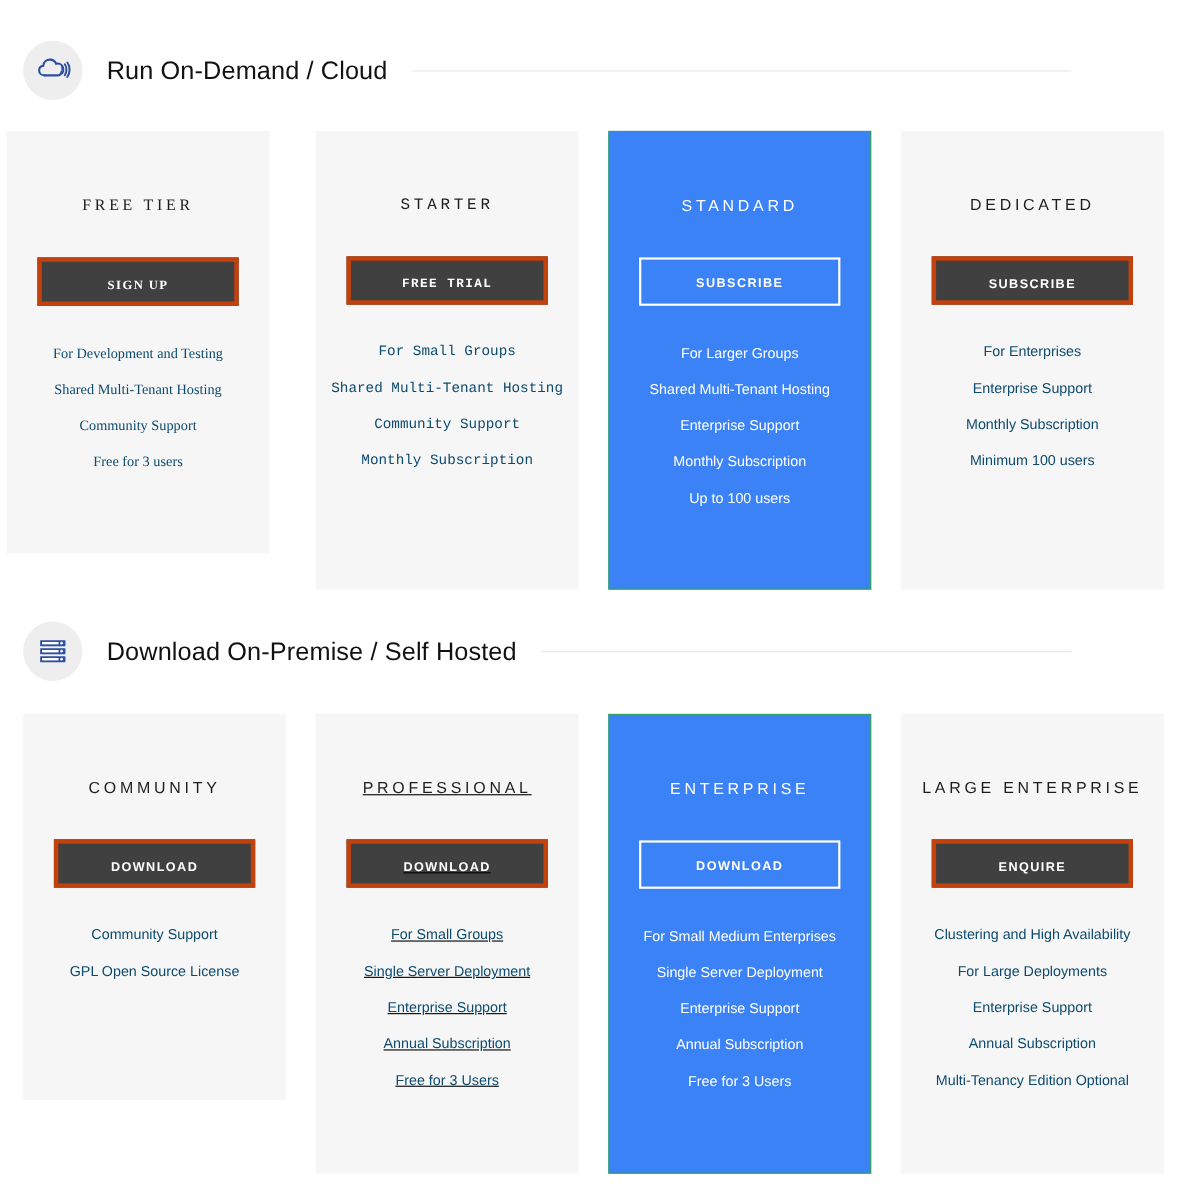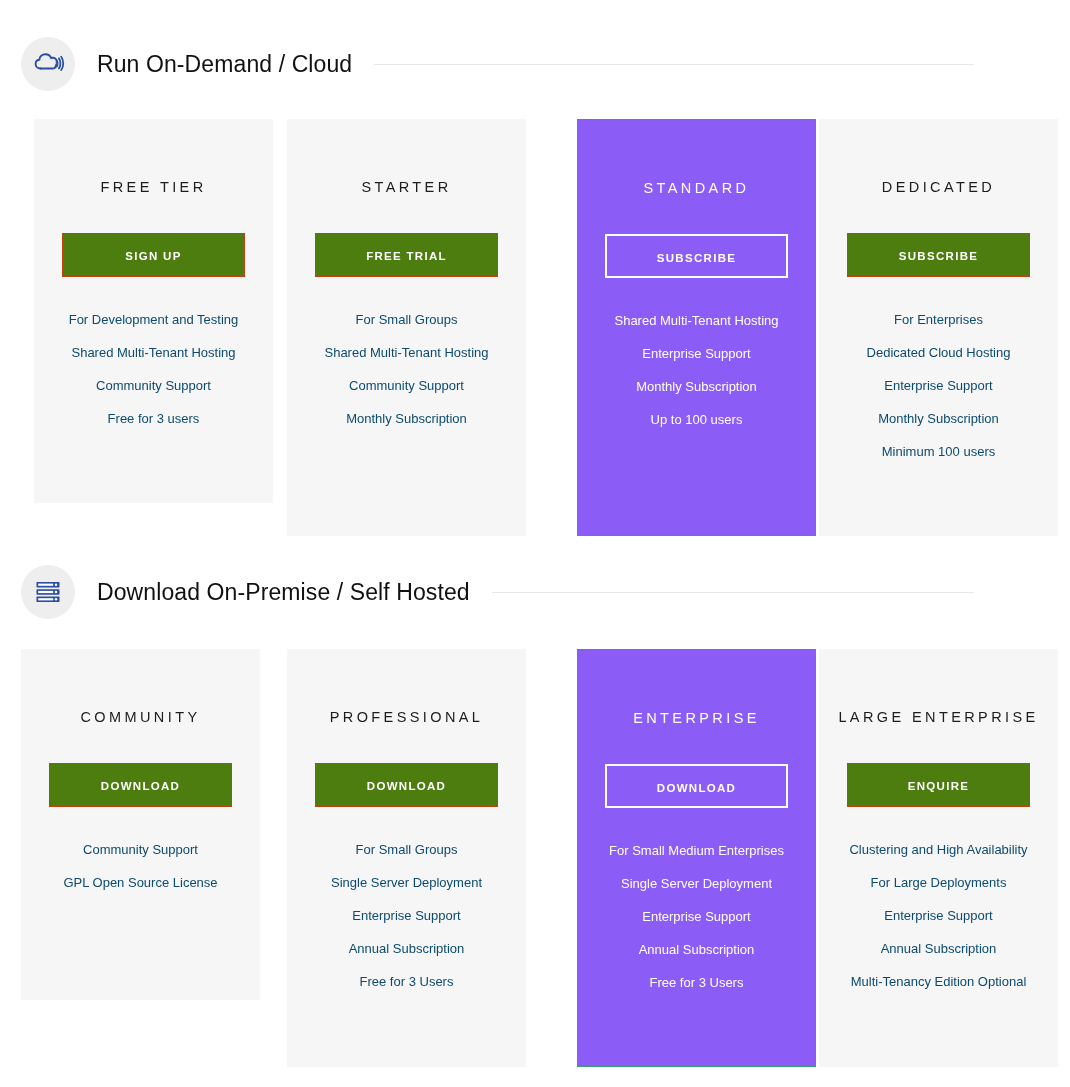--- a/index.html
+++ b/index.html
@@ -61,49 +61,48 @@
     left: 0;
     width: 1070px;
   }
   .card {
     position: absolute;
     width: 239px;
     background: #f6f6f6;
     text-align: center;
   }
   .card.featured {
-    background: #8b5cf6;
+    background: #3b82f6;
     border: 1px solid #35a265;
-    margin-left: 24px;
   }
 
   .card-title {
     font-size: 14.5px;
     letter-spacing: 3.4px;
     color: #1d1d1d;
     font-weight: 400;
     padding-top: 60px;
     text-transform: uppercase;
     white-space: nowrap;
   }
   .card.featured .card-title { color: #ffffff; }
 
   .card-cta {
     display: block;
     margin: 38px auto 0 auto;
     width: 183px;
     height: 44px;
     line-height: 44px;
-    background: #4d7c0f;
+    background: #404040;
     color: #ffffff;
     font-size: 11.5px;
     font-weight: 700;
     letter-spacing: 1.3px;
     text-transform: uppercase;
-    border: 1px solid #c2410c;
+    border: 4px solid #c2410c;
     cursor: pointer;
     text-align: center;
     white-space: nowrap;
   }
   .card.featured .card-cta {
     background: transparent;
     border: 2px solid #ffffff;
     color: #ffffff;
   }
 
@@ -137,59 +136,59 @@
         <path d="M27.9 11.4 C29.9 14.0 29.9 18.8 27.9 21.4" fill="none" stroke="#2b4ea2" stroke-width="1.8" stroke-linecap="round"></path>
         <path d="M30.2 9.8 C32.9 13.3 32.9 19.5 30.2 23.0" fill="none" stroke="#2b4ea2" stroke-width="1.8" stroke-linecap="round"></path>
       </svg>
     </div>
     <div class="header-title">Run On-Demand / Cloud</div>
     <div class="header-rule"></div>
   </div>
 
   <div class="cards" style="top:119px; height:420px;">
 
-    <div class="card" style="left:34px; top:0; height:384px;">
+    <div class="card" style="left:6px; top:0; height:384px;font-family:Liberation Serif, serif;">
       <div class="card-title">FREE TIER</div>
       <div class="card-cta">SIGN UP</div>
       <ul class="feature-list">
         <li>For Development and Testing</li>
         <li>Shared Multi-Tenant Hosting</li>
         <li>Community Support</li>
         <li>Free for 3 users</li>
       </ul>
     </div>
 
-    <div class="card" style="left:287px; top:0; height:417px;">
+    <div class="card" style="left:287px; top:0; height:417px;font-family:Liberation Mono, monospace;">
       <div class="card-title">STARTER</div>
       <div class="card-cta">FREE TRIAL</div>
       <ul class="feature-list">
         <li>For Small Groups</li>
         <li>Shared Multi-Tenant Hosting</li>
         <li>Community Support</li>
         <li>Monthly Subscription</li>
       </ul>
     </div>
 
     <div class="card featured" style="left:553px; top:0; height:417px;">
       <div class="card-title">STANDARD</div>
       <div class="card-cta">SUBSCRIBE</div>
       <ul class="feature-list">
+        <li>For Larger Groups</li>
         <li>Shared Multi-Tenant Hosting</li>
         <li>Enterprise Support</li>
         <li>Monthly Subscription</li>
         <li>Up to 100 users</li>
       </ul>
     </div>
 
     <div class="card" style="left:819px; top:0; height:417px;">
       <div class="card-title">DEDICATED</div>
       <div class="card-cta">SUBSCRIBE</div>
       <ul class="feature-list">
         <li>For Enterprises</li>
-        <li>Dedicated Cloud Hosting</li>
         <li>Enterprise Support</li>
         <li>Monthly Subscription</li>
         <li>Minimum 100 users</li>
       </ul>
     </div>
   </div>
 
   <div class="section-header" style="top:562px;text-align:center;">
     <div class="header-icon-circle">
       <svg width="30" height="30" viewBox="0 0 30 30" aria-hidden="true">
@@ -214,21 +213,21 @@
 
     <div class="card" style="left:21px; top:0; height:351px;">
       <div class="card-title">COMMUNITY</div>
       <div class="card-cta">DOWNLOAD</div>
       <ul class="feature-list">
         <li>Community Support</li>
         <li>GPL Open Source License</li>
       </ul>
     </div>
 
-    <div class="card" style="left:287px; top:0; height:418px;">
+    <div class="card" style="left:287px; top:0; height:418px;text-decoration:underline;">
       <div class="card-title">PROFESSIONAL</div>
       <div class="card-cta">DOWNLOAD</div>
       <ul class="feature-list">
         <li>For Small Groups</li>
         <li>Single Server Deployment</li>
         <li>Enterprise Support</li>
         <li>Annual Subscription</li>
         <li>Free for 3 Users</li>
       </ul>
     </div>

